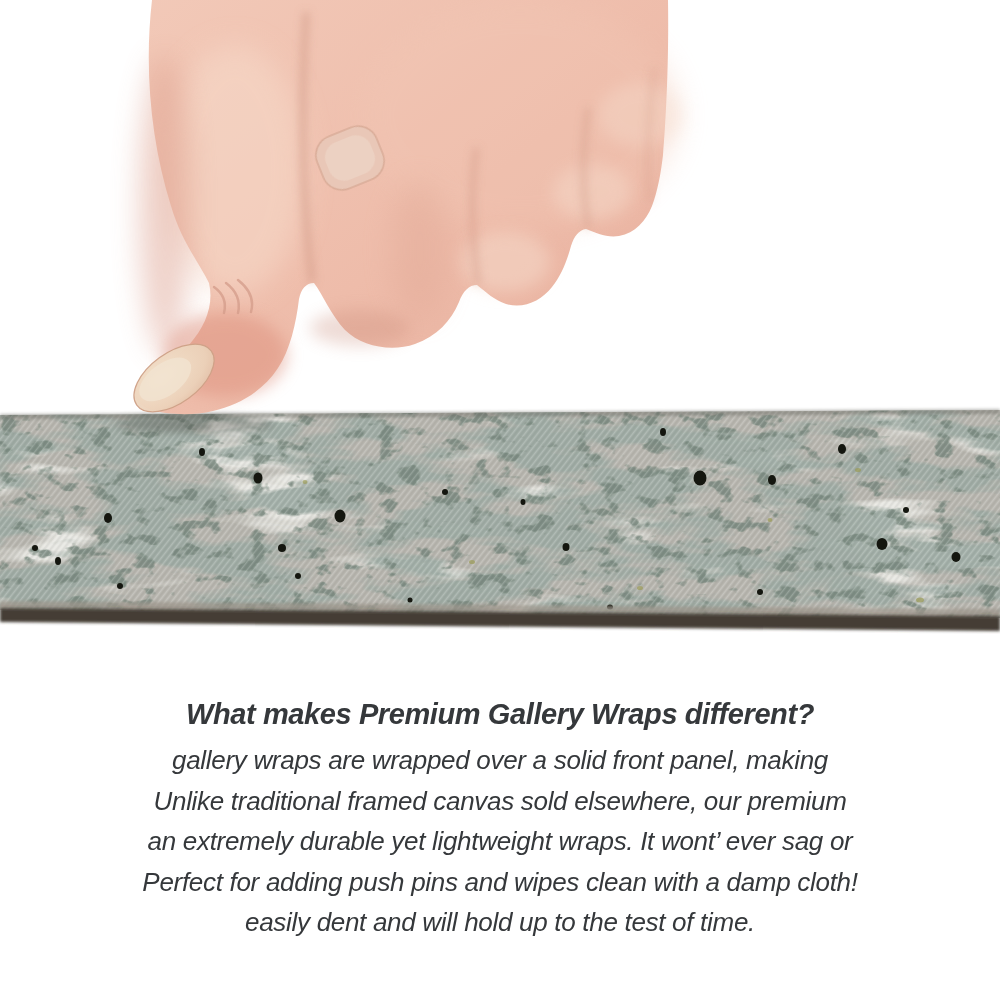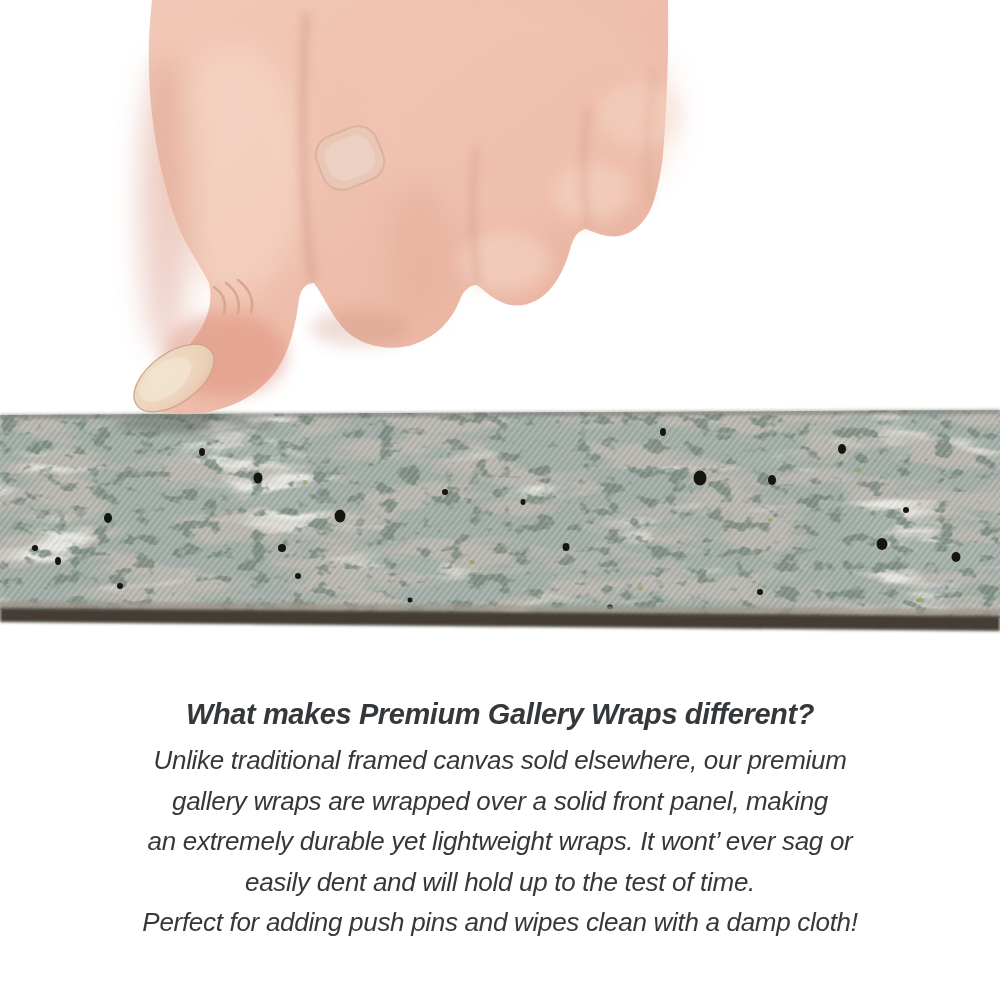--- a/index.html
+++ b/index.html
@@ -185,20 +185,20 @@
 
       <g transform="rotate(-36 174 378)">
         <ellipse cx="174" cy="378" rx="46" ry="25" fill="url(#nailGrad)" stroke="#cfa288" stroke-width="1.2" opacity="0.97"></ellipse>
         <ellipse cx="166" cy="374" rx="30" ry="16" fill="#f2e4d2" opacity="0.75"></ellipse>
       </g>
     </g>
   </svg>
 
   <div class="copy">
     <h1 class="headline">What makes Premium Gallery Wraps different?</h1>
+    <div class="body-line">gallery wraps are wrapped over a solid front panel, making</div>
     <div class="body-line">Unlike traditional framed canvas sold elsewhere, our premium</div>
-    <div class="body-line">gallery wraps are wrapped over a solid front panel, making</div>
     <div class="body-line">an extremely durable yet lightweight wraps. It wont’ ever sag or</div>
+    <div class="body-line">Perfect for adding push pins and wipes clean with a damp cloth!</div>
     <div class="body-line">easily dent and will hold up to the test of time.</div>
-    <div class="body-line">Perfect for adding push pins and wipes clean with a damp cloth!</div>
   </div>
 
 </div>
 
 </body></html>

